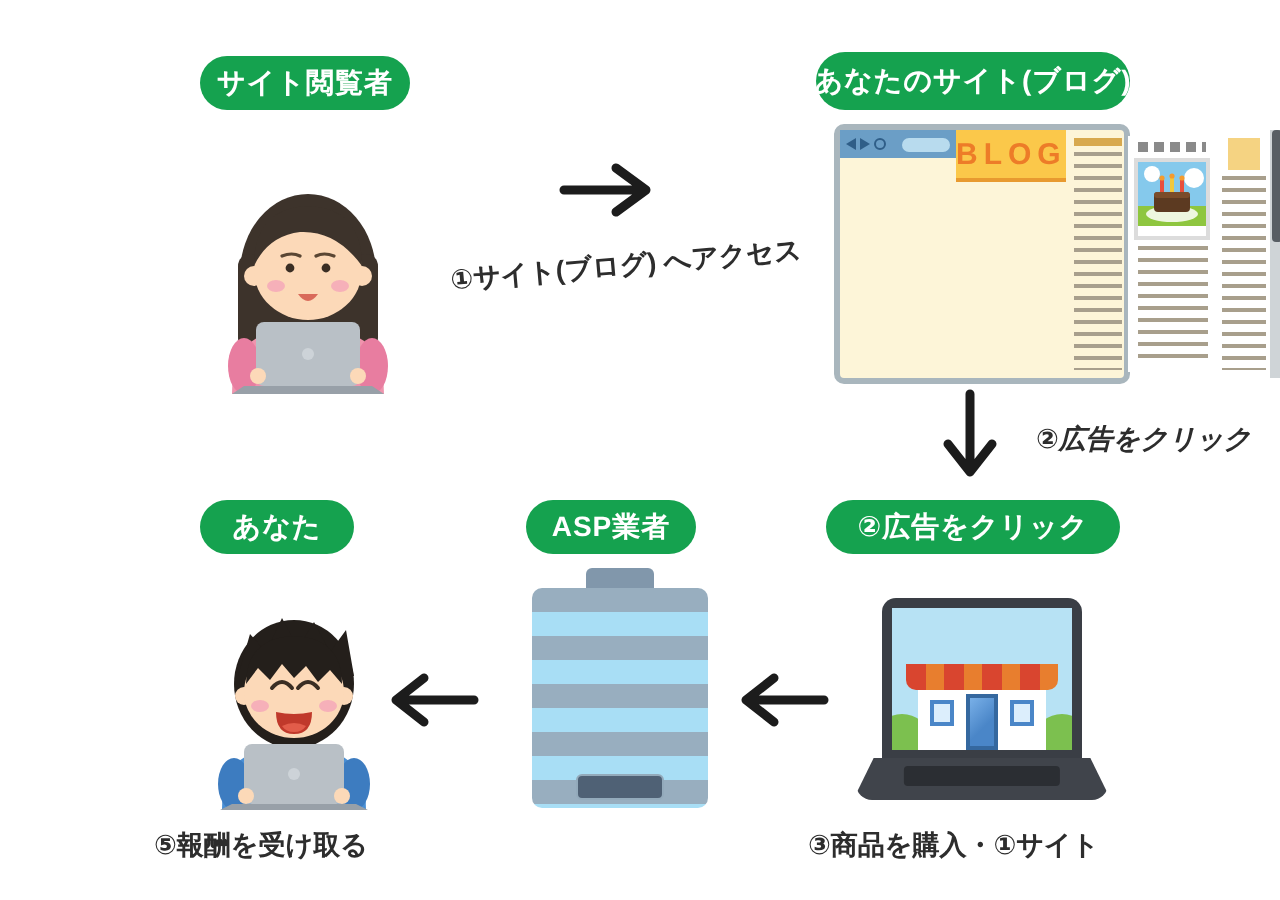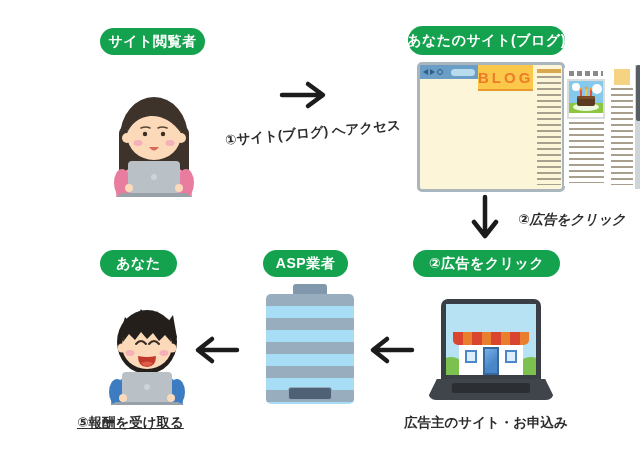--- a/index.html
+++ b/index.html
@@ -105,22 +105,22 @@
     </svg>
   </div>
   <div class="arrow" style="left:193px;top:335px;">
     <svg width="48" height="30" viewBox="0 0 48 30" aria-hidden="true">
       <path d="M44,15 L6,15 M19,4 L5,15 L19,26"></path>
     </svg>
   </div>
 
   <div class="step step-1" style="left:213px;top:124px;">①サイト(ブログ) へアクセス</div>
   <div class="step" style="left:518px;top:211px;font-style:italic;">②広告をクリック</div>
-  <div class="step" style="left:404px;top:414px;">広告主のサイト・お申込み</div>
-  <div class="step" style="left:77px;top:414px;text-decoration:underline;">⑤報酬を受け取る</div>
+  <div class="step" style="left:404px;top:414px;">③商品を購入・①サイト</div>
+  <div class="step" style="left:77px;top:414px;">⑤報酬を受け取る</div>
 
   <div class="person" style="left:98px;top:85px;">
     <svg width="112" height="112" viewBox="0 0 112 112">
       <ellipse cx="56" cy="52" rx="34" ry="40" fill="#3d332b"></ellipse>
       <rect x="21" y="42" width="13" height="48" rx="6" fill="#3d332b"></rect>
       <rect x="78" y="42" width="13" height="48" rx="6" fill="#3d332b"></rect>
       <path d="M18,112 Q18,86 36,82 L76,82 Q94,86 94,112 Z" fill="#ef94ad"></path>
       <ellipse cx="24" cy="98" rx="8" ry="14" fill="#e87da0"></ellipse>
       <ellipse cx="88" cy="98" rx="8" ry="14" fill="#e87da0"></ellipse>
       <circle cx="29" cy="53" r="5" fill="#fcd9b8"></circle>

